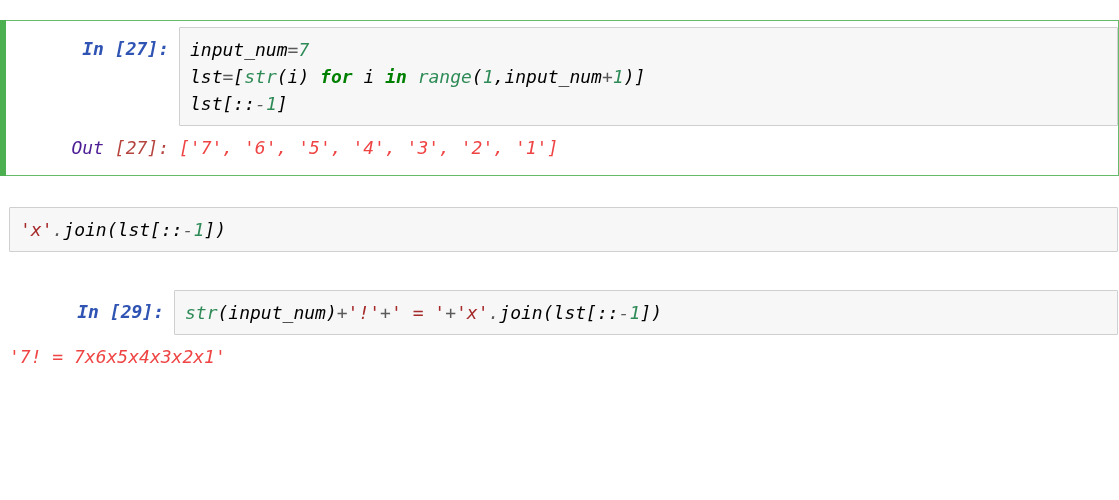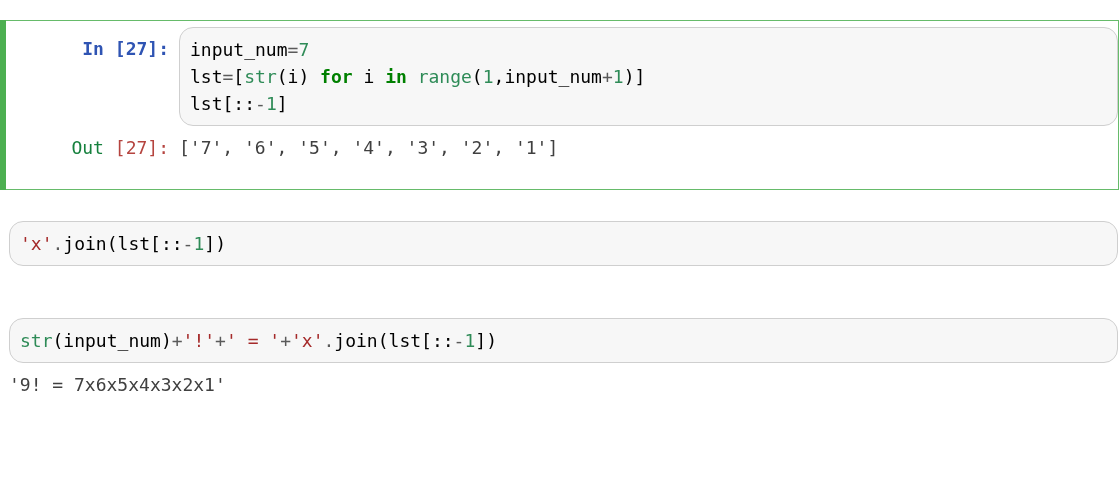--- a/index.html
+++ b/index.html
@@ -12,24 +12,25 @@
     color: #000;
   }
   .notebook {
     width: 1119px;
     box-sizing: border-box;
     padding-top: 20px;
     padding-bottom: 20px;
   }
   .cell {
     position: relative;
-    padding: 6px 0 20px 8px;
+    padding: 6px 0 6px 8px;
     border: 1px solid transparent;
     box-sizing: border-box;
     margin-bottom: 24px;
+    font-style: italic;
   }
   .cell.selected {
     border: 1px solid #66bb6a;
     border-left: none;
   }
   .cell.selected::before {
     content: "";
     position: absolute;
     left: 0;
     top: -1px;
@@ -52,49 +53,49 @@
     flex: 0 0 155px;
     text-align: right;
     padding: 8px 10px 8px 0;
     font-family: inherit;
     white-space: nowrap;
     user-select: none;
   }
   .prompt .kw { }
   .prompt.in  .kw { color: #2f54b3; font-weight: bold; }
   .prompt.in  .num { color: #2f54b3; font-weight: bold; }
-  .prompt.out .kw { color: #15803d; }
+  .prompt.out .kw { color: #4c1d95; }
   .prompt.out .num { color: #b5443f; }
   .prompt .br { color: inherit; }
   .prompt.in .br { color:#2f54b3; font-weight:bold;}
   .prompt.out .br { color:#b5443f;}
   .input-area {
     flex: 1 1 auto;
     background: #f7f7f7;
     border: 1px solid #cfcfcf;
-    border-radius: 14px;
+    border-radius: 1px;
     padding: 8px 10px;
     overflow-x: auto;
   }
   .output-area {
     flex: 1 1 auto;
     padding: 8px 10px 8px 0;
   }
   pre.code {
     margin: 0;
     font-family: inherit;
     font-size: inherit;
     white-space: pre;
   }
   pre.out {
     margin: 0;
     font-family: inherit;
     font-size: inherit;
     white-space: pre;
-    color: #404040;
+    color: #ef4444;
   }
   
   .tok-name   { color: #000000; }
   .tok-op     { color: #5a5a5a; }
   .tok-punct  { color: #000000; }
   .tok-num    { color: #2e8b57; }
   .tok-builtin{ color: #2e8b57; }
   .tok-kw     { color: #008000; font-weight: bold; }
   .tok-str    { color: #a52a2a; }
 </style>
@@ -126,24 +127,25 @@
         <div class="row">
           <div class="input-area">
             <pre class="code"><span class="tok-str">'x'</span><span class="tok-op">.</span><span class="tok-name">join</span><span class="tok-punct">(</span><span class="tok-name">lst</span><span class="tok-punct">[</span><span class="tok-punct">:</span><span class="tok-punct">:</span><span class="tok-op">-</span><span class="tok-num">1</span><span class="tok-punct">]</span><span class="tok-punct">)</span></pre>
           </div>
         </div>
       </div>
     </div>
     <div class="cell">
       <div class="cell-inner">
         <div class="row">
+          <div class="prompt in"><span class="kw">In </span><span class="br">[</span><span class="num">29</span><span class="br">]:</span></div>
           <div class="input-area">
             <pre class="code"><span class="tok-builtin">str</span><span class="tok-punct">(</span><span class="tok-name">input_num</span><span class="tok-punct">)</span><span class="tok-op">+</span><span class="tok-str">'!'</span><span class="tok-op">+</span><span class="tok-str">' = '</span><span class="tok-op">+</span><span class="tok-str">'x'</span><span class="tok-op">.</span><span class="tok-name">join</span><span class="tok-punct">(</span><span class="tok-name">lst</span><span class="tok-punct">[</span><span class="tok-punct">:</span><span class="tok-punct">:</span><span class="tok-op">-</span><span class="tok-num">1</span><span class="tok-punct">]</span><span class="tok-punct">)</span></pre>
           </div>
         </div>
         <div class="row">
           <div class="output-area">
-            <pre class="out">'9! = 7x6x5x4x3x2x1'</pre>
+            <pre class="out">'7! = 7x6x5x4x3x2x1'</pre>
           </div>
         </div>
       </div>
     </div>
   </div>
 
 </body></html>

